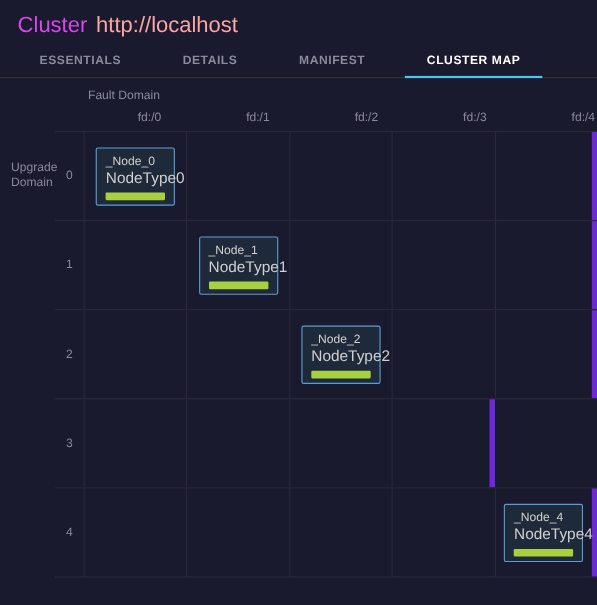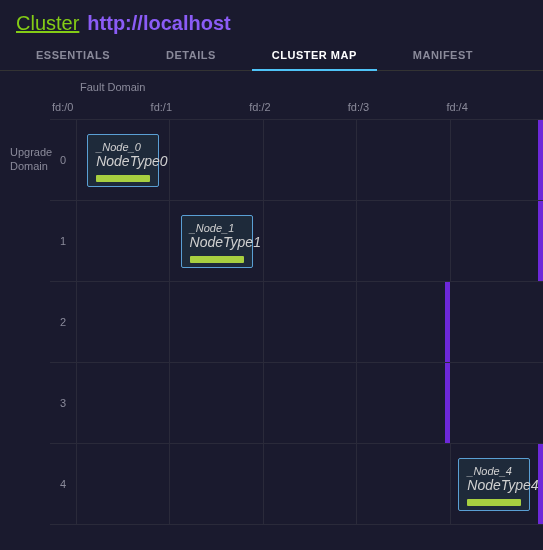--- a/index.html
+++ b/index.html
@@ -13,29 +13,28 @@
       overflow: hidden;
     }
 
     .header {
       padding: 12px 16px 6px 16px;
       display: flex;
       align-items: baseline;
       gap: 8px;
     }
     .header-cluster {
-      color: #84cc16;
+      color: #d946ef;
       font-size: 20px;
       font-weight: 300;
-      text-decoration: underline;
     }
     .header-url {
-      color: #8b5cf6;
+      color: #fca5a5;
       font-size: 20px;
-      font-weight: 700;
+      font-weight: 400;
     }
 
     .nav-bar {
       display: flex;
       border-bottom: 1px solid #333;
       padding: 0 16px;
       gap: 16px;
     }
     .nav-item {
       padding: 8px 20px;
@@ -79,21 +78,21 @@
     .grid-area {
       flex: 1;
     }
 
     .col-headers {
       display: grid;
       grid-template-columns: repeat(5, 1fr);
       margin-bottom: 2px;
     }
     .col-header {
-      text-align: left;
+      text-align: right;
       color: #8a8a9a;
       font-size: 11px;
       padding: 4px 2px;
     }
 
     .grid-rows {
       display: flex;
       flex-direction: column;
       gap: 0;
     }
@@ -139,21 +138,20 @@
     .node-card {
       border: 1.5px solid #5a9fd4;
       background: #1e2a3a;
       padding: 6px 8px 4px 8px;
       border-radius: 2px;
       display: flex;
       flex-direction: column;
       align-items: flex-start;
       min-width: 72px;
       width: 56px;
-      font-style: italic;
     }
     .node-name {
       color: #d0d0d0;
       font-size: 11px;
       font-weight: 400;
       white-space: nowrap;
     }
     .node-type {
       color: #d0d0d0;
       font-size: 14px;
@@ -175,22 +173,22 @@
 <body>
 
 <div class="header">
   <span class="header-cluster">Cluster</span>
   <span class="header-url">http://localhost</span>
 </div>
 
 <nav class="nav-bar">
   <div class="nav-item">ESSENTIALS</div>
   <div class="nav-item">DETAILS</div>
+  <div class="nav-item">MANIFEST</div>
   <div class="nav-item active">CLUSTER MAP</div>
-  <div class="nav-item">MANIFEST</div>
 </nav>
 
 <div class="content">
   <div class="fault-domain-label">Fault Domain</div>
 
   <div class="cluster-grid-wrapper">
 
     <div class="upgrade-domain-label">
       <div style="width:30px; text-align:center; margin-top:28px;">
         <div style="color:#8a8a9a; font-size:11px; line-height:1.3;">Upgrade</div>
@@ -241,20 +239,27 @@
             <div class="cell empty-cell"></div>
             <div class="cell empty-cell"></div>
           </div>
         </div>
 
         <div class="grid-row">
           <div class="row-label">2</div>
           <div class="row-cells">
             <div class="cell empty-cell"></div>
             <div class="cell empty-cell"></div>
+            <div class="cell">
+              <div class="node-card">
+                <span class="node-name">_Node_2</span>
+                <span class="node-type">NodeType2</span>
+                <div class="node-bar"></div>
+              </div>
+            </div>
             <div class="cell empty-cell"></div>
             <div class="cell empty-cell"></div>
           </div>
         </div>
 
         <div class="grid-row">
           <div class="row-label">3</div>
           <div class="row-cells">
             <div class="cell empty-cell"></div>
             <div class="cell empty-cell"></div>

